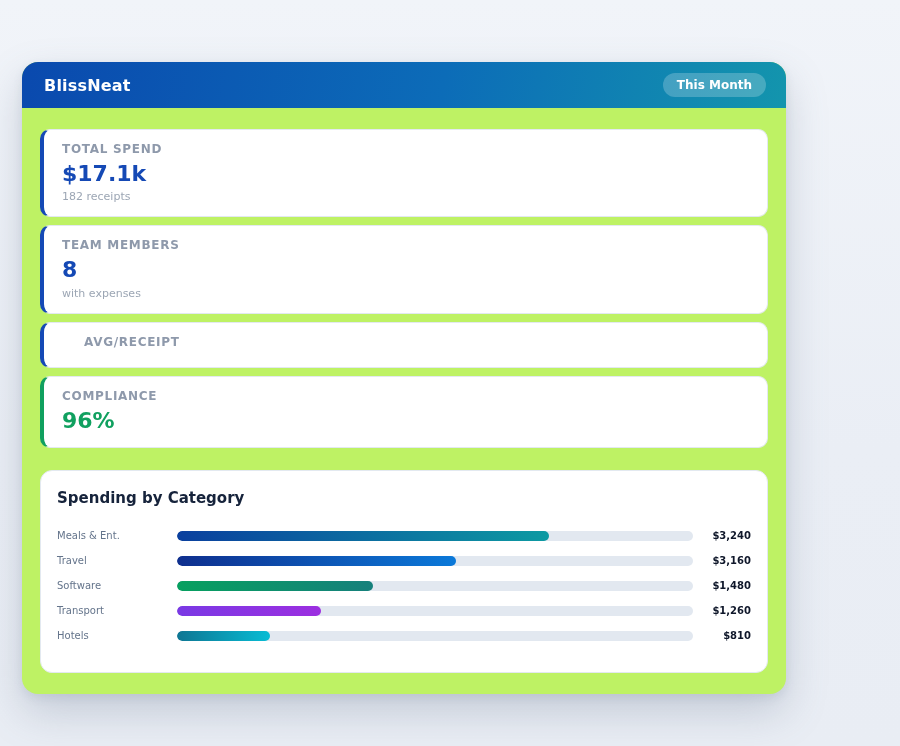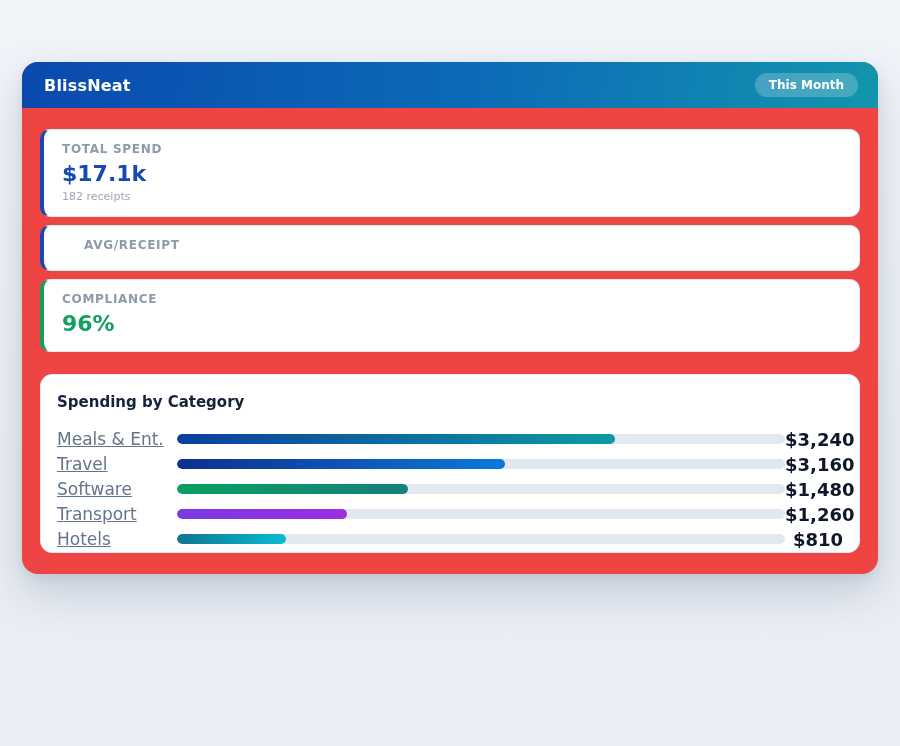--- a/index.html
+++ b/index.html
@@ -3,25 +3,25 @@
 <meta charset="utf-8">
 <style>
   * { margin: 0; padding: 0; box-sizing: border-box; }
   html, body { width: 900px; height: 746px; }
   body {
     font-family: "DejaVu Sans", "Liberation Sans", sans-serif;
     background: linear-gradient(180deg, #f1f4f9 0%, #eaeef5 60%, #e9edf4 100%);
     overflow: hidden;
   }
   .app-card {
-    width: 856px;
+    width: 764px;
     margin: 62px 28px 0 22px;
     border-radius: 16px;
     overflow: hidden;
-    background: #ef4444;
+    background: #bef264;
     box-shadow: 0 18px 40px rgba(100,116,139,.28), 0 4px 10px rgba(100,116,139,.12);
   }
   .app-header {
     height: 46px;
     display: flex;
     align-items: center;
     justify-content: space-between;
     padding: 0 20px 0 22px;
     background: linear-gradient(100deg, #0a49ae 0%, #0c6cb8 55%, #1395ad 100%);
   }
@@ -66,74 +66,78 @@
   .stat-sub {
     font-size: 11px;
     color: #9ca6b4;
     margin-top: 3px;
   }
   .chart-card {
     margin-top: 22px;
     background: #ffffff;
     border: 1px solid #e3e9f0;
     border-radius: 12px;
-    padding: 16px 16px 0 16px;
+    padding: 16px 16px 24px 16px;
   }
   .chart-title {
     font-size: 15px;
     font-weight: bold;
     color: #16233b;
     margin: 2px 0 16px 0;
   }
   .chart-row {
     display: flex;
     align-items: center;
     height: 25px;
   }
   .row-label {
     width: 120px;
     flex: none;
-    font-size: 17px;
+    font-size: 10px;
     color: #64748b;
-    text-decoration: underline;
   }
   .bar-track {
     flex: 1;
     height: 10px;
     border-radius: 5px;
     background: #e2e8f0;
     overflow: hidden;
   }
   .bar-fill {
     height: 100%;
     border-radius: 5px;
   }
   .row-value {
     width: 58px;
     flex: none;
     text-align: right;
-    font-size: 18px;
+    font-size: 10px;
     font-weight: bold;
     color: #0f172a;
   }
 </style>
 </head>
 <body>
 
 <div class="app-card">
   <div class="app-header">
     <div class="app-title">BlissNeat</div>
     <div class="badge">This Month</div>
   </div>
   <div class="app-body">
     <div id="stats">
         <div class="stat-card" style="border-left-color: rgb(21, 73, 181);">
           <div class="stat-label">TOTAL SPEND</div>
           <div class="stat-value" style="color: rgb(21, 73, 181);">$17.1k</div>
           <div class="stat-sub">182 receipts</div>
+        </div>
+        <div class="stat-card" style="border-left-color: rgb(21, 73, 181);">
+          <div class="stat-label">TEAM MEMBERS</div>
+          <div class="stat-value" style="color: rgb(21, 73, 181);">8</div>
+          <div class="stat-sub">with expenses</div>
         </div>
         <div class="stat-card" style="border-left-color: rgb(21, 73, 181); padding-left: 40px;">
           <div class="stat-label">AVG/RECEIPT</div>
         </div>
         <div class="stat-card" style="border-left-color: rgb(16, 160, 95);">
           <div class="stat-label">COMPLIANCE</div>
           <div class="stat-value" style="color: rgb(16, 160, 95);">96%</div>
         </div>
       </div>
     <div class="chart-card">

